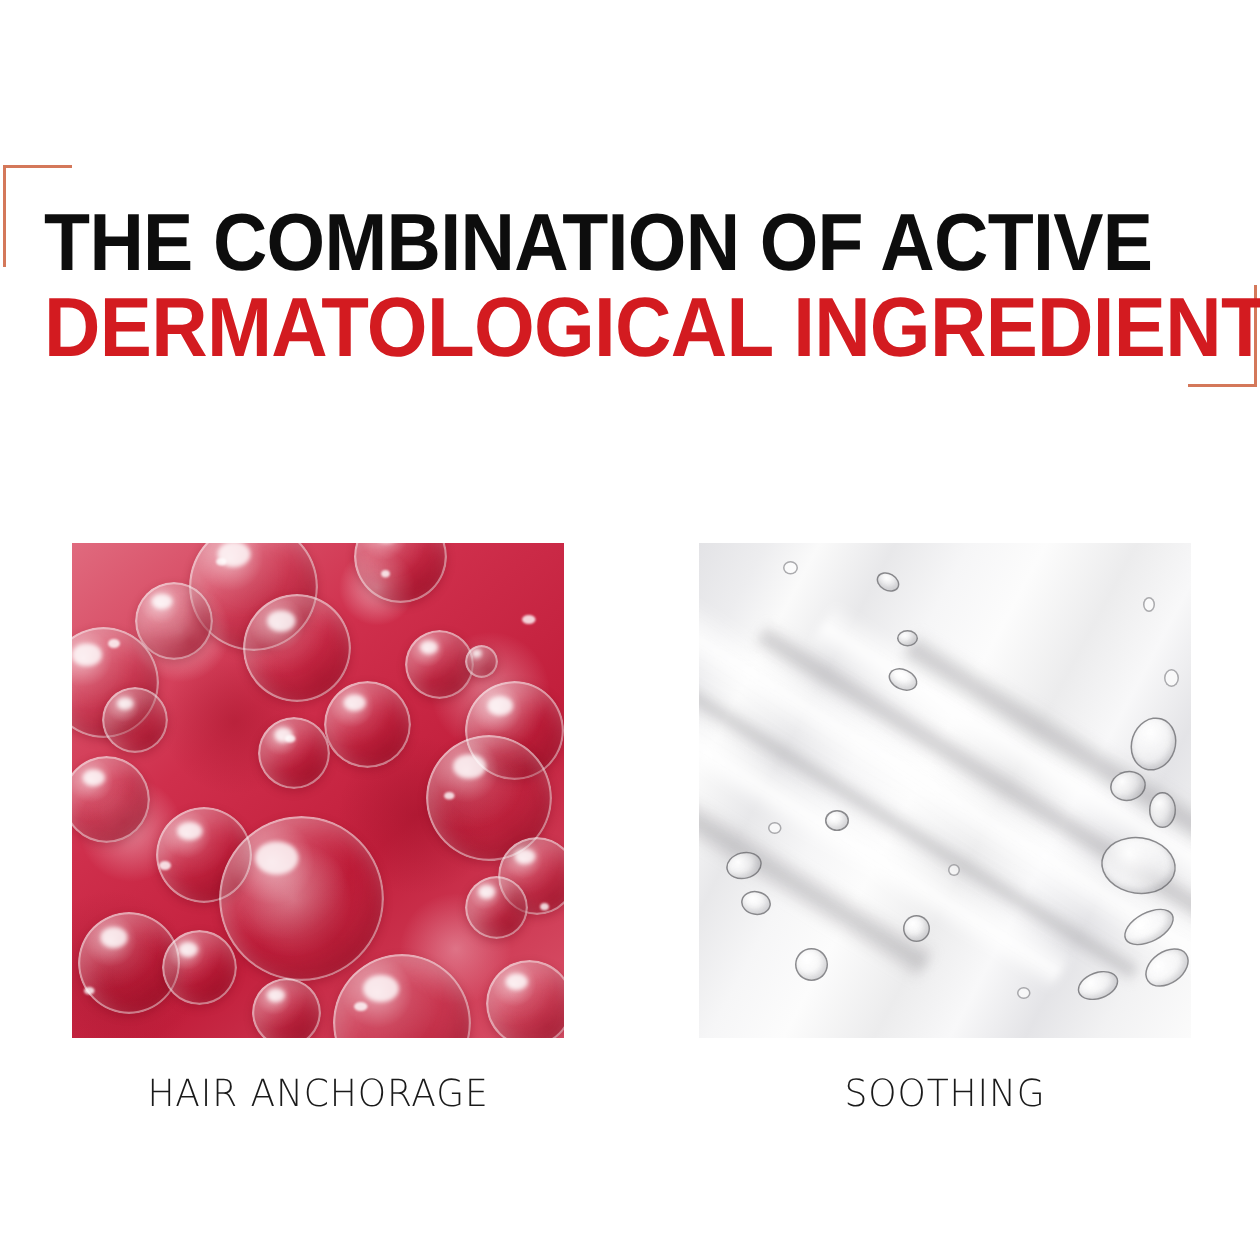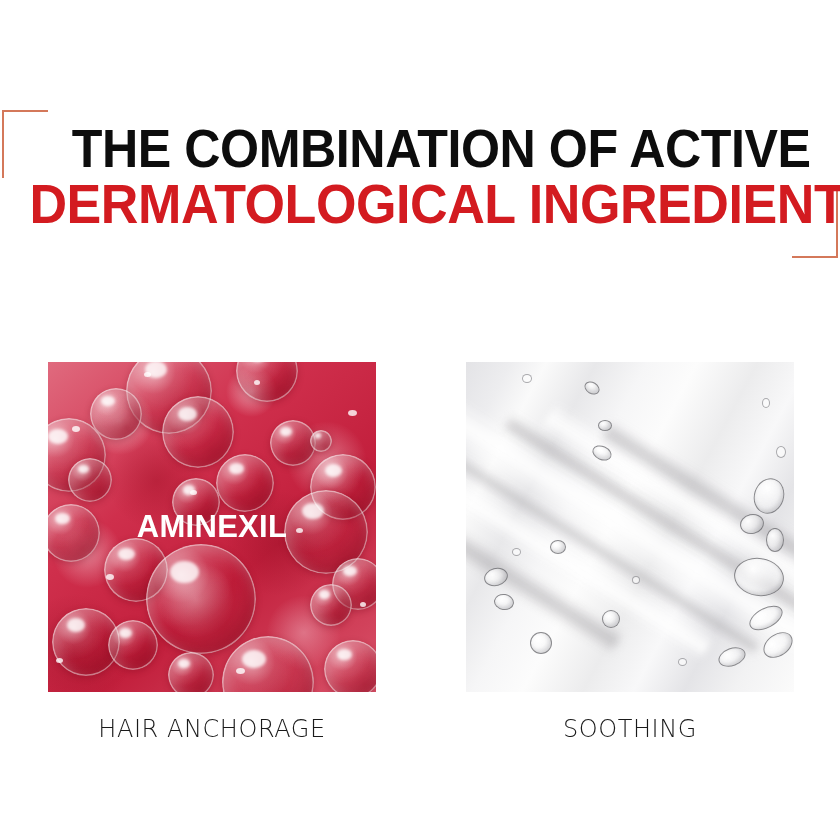--- a/index.html
+++ b/index.html
@@ -43,22 +43,22 @@
     border-bottom: 2px solid #d4785a;
     width: 44px;
     height: 66px;
   }
 
   
   .headline {
     position: absolute;
     left: 0;
     right: 0;
-    top: 122px;
-    text-align: right;
+    top: 136px;
+    text-align: left;
   }
   .headline-line {
     display: block;
     font-family: "Liberation Sans", "DejaVu Sans", sans-serif;
     font-weight: 700;
     line-height: 0.98;
     letter-spacing: -0.5px;
     white-space: nowrap;
     transform: scaleX(0.93);
     transform-origin: center center;
@@ -258,21 +258,20 @@
           <div class="spk" style="left:96px;  top:10px;  width:7px;  height:5px;"></div>
           <div class="spk" style="left:206px; top:18px;  width:6px;  height:5px;"></div>
           <div class="spk" style="left:300px; top:48px;  width:9px;  height:6px;"></div>
           <div class="spk" style="left:142px; top:128px; width:7px;  height:5px;"></div>
           <div class="spk" style="left:58px;  top:212px; width:8px;  height:6px;"></div>
           <div class="spk" style="left:248px; top:166px; width:7px;  height:5px;"></div>
           <div class="spk" style="left:188px; top:306px; width:9px;  height:6px;"></div>
           <div class="spk" style="left:312px; top:240px; width:6px;  height:5px;"></div>
           <div class="spk" style="left:8px;   top:296px; width:7px;  height:5px;"></div>
         </div>
-        <div class="tile-label tile-label-light">AMINEXIL</div>
       </div>
       <div class="caption">HAIR ANCHORAGE</div>
     </div>
 
     <div class="tile-col tile-col-right">
       <div class="tile">
         <div class="tex-gel">
 
           <div class="gel-shade" style="left:-40px; top:-40px; width:26px;  height:420px;"></div>
           <div class="gel-streak" style="left:40px;  top:-50px; width:30px;  height:440px;"></div>

